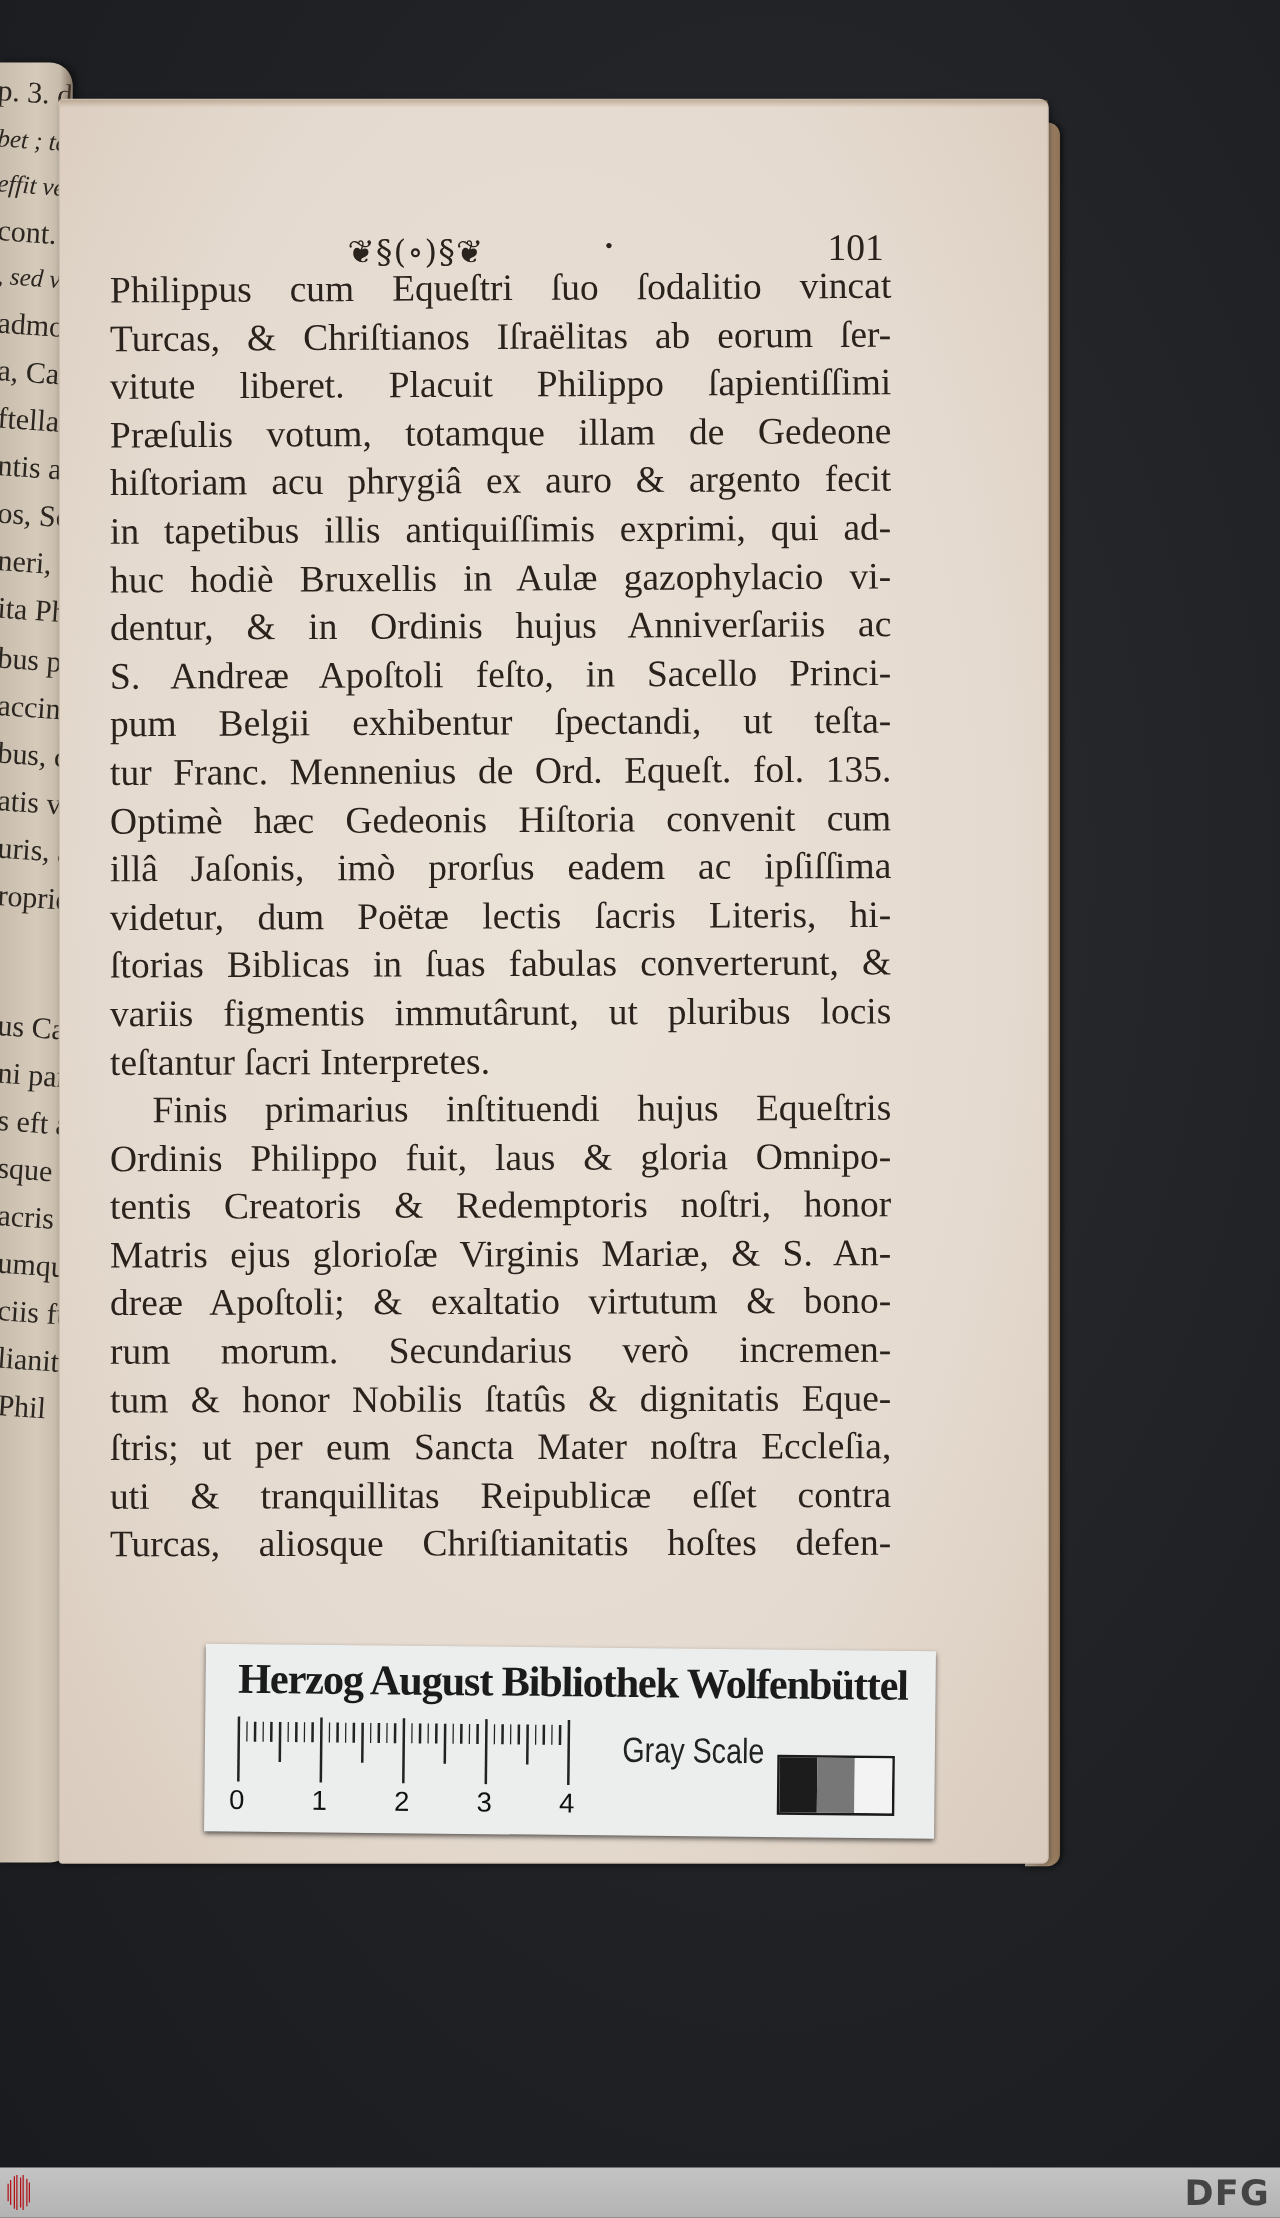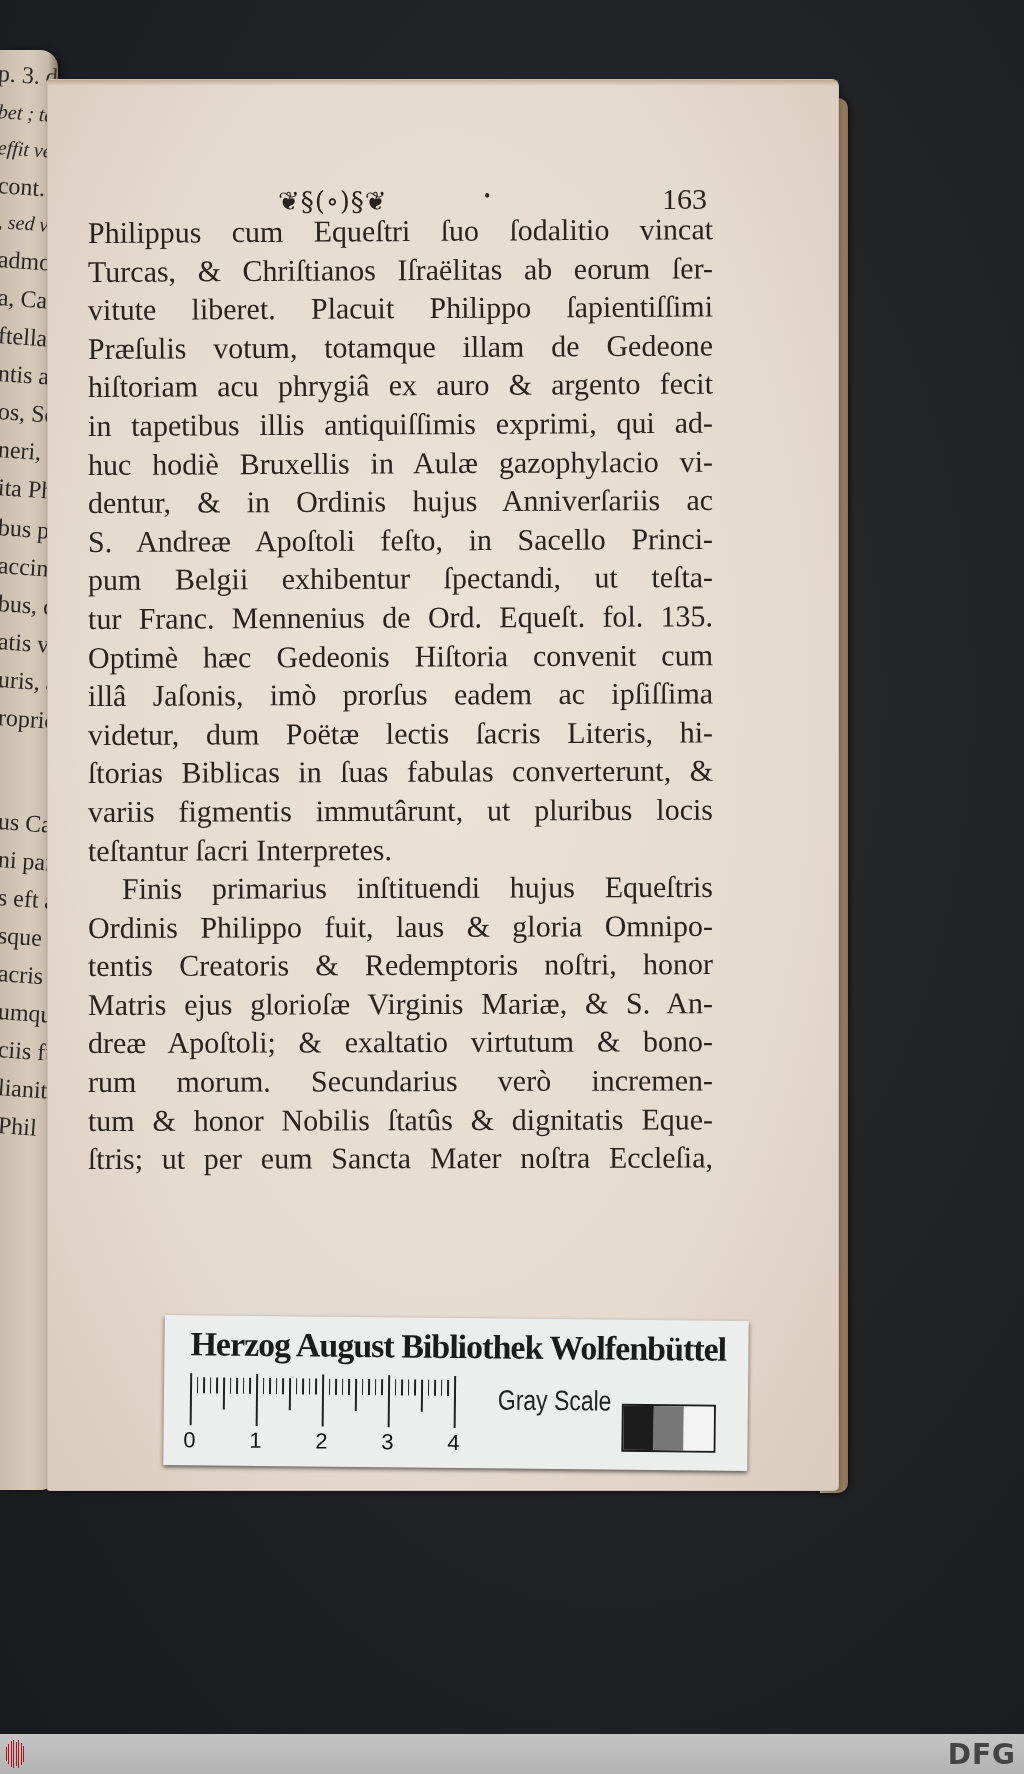--- a/index.html
+++ b/index.html
@@ -171,21 +171,21 @@
 </div>
 
 <div class="edge-stack"></div>
 
 <div class="right-page">
   <div class="page-top-shadow"></div>
   <div class="text-block">
     <div class="running-head">
       <span class="ornament">❦§(∘)§❦</span>
       <span class="head-dot">•</span>
-      <span class="page-number">163</span>
+      <span class="page-number">101</span>
     </div>
     <div class="body-lines" id="body-lines">
         <div class="line" style="transform: rotate(-0.35deg);">Philippus cum Equeſtri ſuo ſodalitio vincat</div>
         <div class="line" style="transform: rotate(-0.341071deg);">Turcas, &amp; Chriſtianos Iſraëlitas ab eorum ſer-</div>
         <div class="line" style="transform: rotate(-0.332143deg);">vitute liberet.   Placuit Philippo ſapientiſſimi</div>
         <div class="line" style="transform: rotate(-0.323214deg);">Præſulis votum, totamque illam de Gedeone</div>
         <div class="line" style="transform: rotate(-0.314286deg);">hiſtoriam acu phrygiâ ex auro &amp; argento fecit</div>
         <div class="line" style="transform: rotate(-0.305357deg);">in tapetibus illis antiquiſſimis exprimi, qui ad-</div>
         <div class="line" style="transform: rotate(-0.296429deg);">huc hodiè Bruxellis in Aulæ gazophylacio vi-</div>
         <div class="line" style="transform: rotate(-0.2875deg);">dentur, &amp; in Ordinis hujus Anniverſariis ac</div>
@@ -199,20 +199,22 @@
         <div class="line" style="transform: rotate(-0.216071deg);">variis figmentis immutârunt, ut pluribus locis</div>
         <div class="line last" style="transform: rotate(-0.207143deg);">teſtantur ſacri Interpretes.</div>
         <div class="line indent" style="transform: rotate(-0.198214deg);">Finis primarius inſtituendi hujus Equeſtris</div>
         <div class="line" style="transform: rotate(-0.189286deg);">Ordinis Philippo fuit, laus &amp; gloria Omnipo-</div>
         <div class="line" style="transform: rotate(-0.180357deg);">tentis Creatoris &amp; Redemptoris noſtri, honor</div>
         <div class="line" style="transform: rotate(-0.171429deg);">Matris ejus glorioſæ Virginis Mariæ, &amp; S. An-</div>
         <div class="line" style="transform: rotate(-0.1625deg);">dreæ Apoſtoli; &amp; exaltatio virtutum &amp; bono-</div>
         <div class="line" style="transform: rotate(-0.153571deg);">rum morum.   Secundarius verò incremen-</div>
         <div class="line" style="transform: rotate(-0.144643deg);">tum &amp; honor Nobilis ſtatûs &amp; dignitatis Eque-</div>
         <div class="line" style="transform: rotate(-0.135714deg);">ſtris; ut per eum Sancta Mater noſtra Eccleſia,</div>
+        <div class="line" style="transform: rotate(-0.126786deg);">uti &amp; tranquillitas Reipublicæ eſſet contra</div>
+        <div class="line" style="transform: rotate(-0.117857deg);">Turcas, aliosque Chriſtianitatis hoſtes defen-</div>
       </div>
     <div class="signature-row">
       <span class="signature-mark">I 2</span>
       <span class="catchword">dùm</span>
     </div>
   </div>
 </div>
 
 <div class="scale-card">
   <div class="card-title">Herzog August Bibliothek Wolfenbüttel</div>

